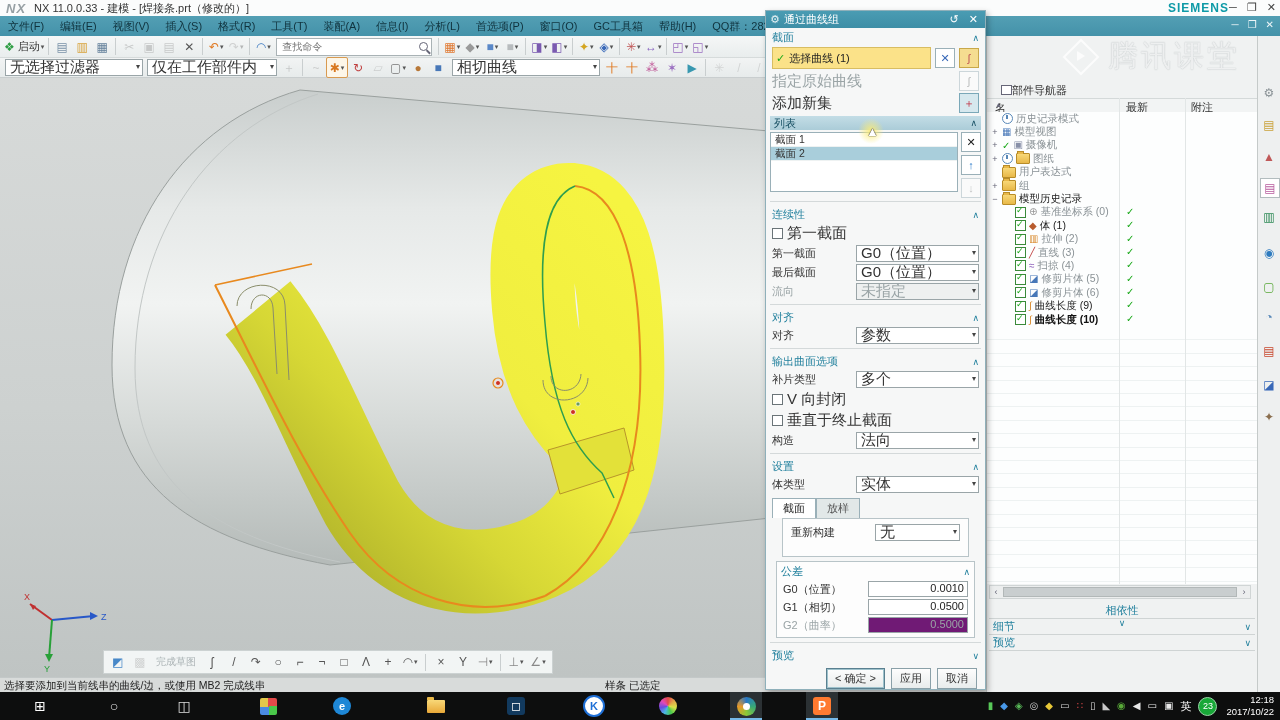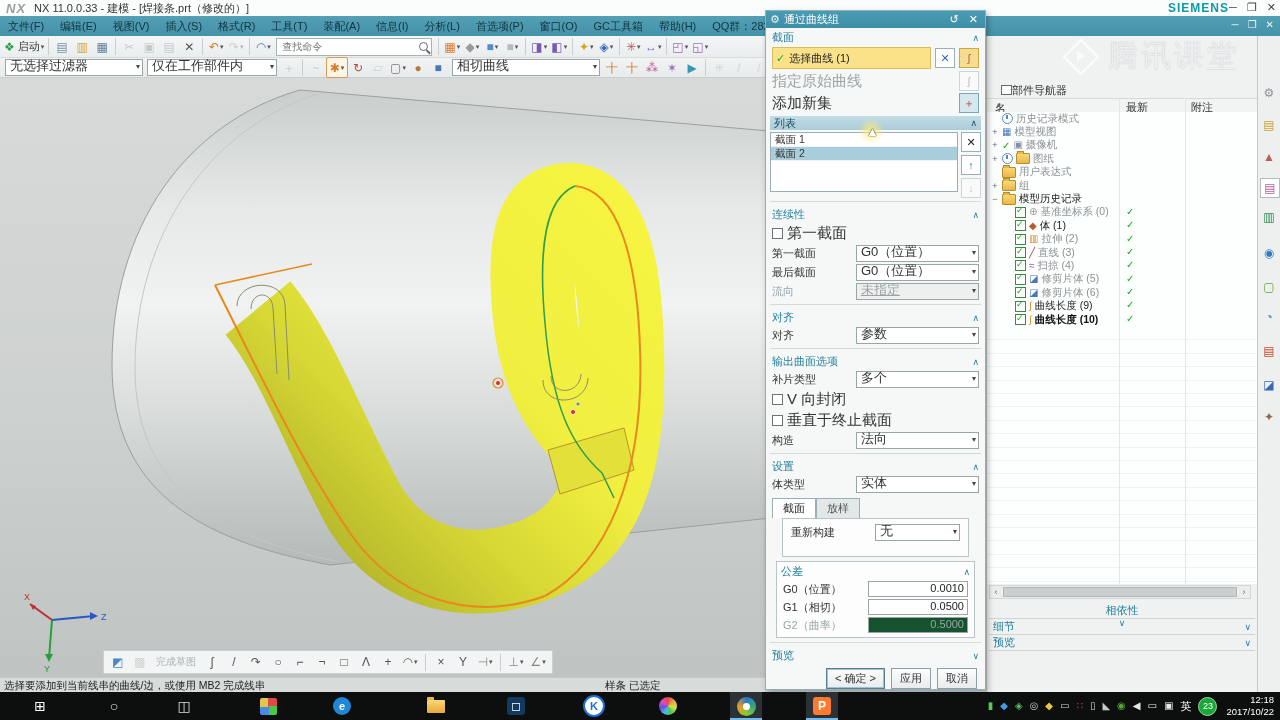--- a/index.html
+++ b/index.html
@@ -25,23 +25,23 @@
   .tbtn .glyph{font-size:12px;line-height:1;}
   .tbtn.dis{opacity:.38;}
   .tbtn.boxed{border:1px solid #d89a50;background:#fdf6e8;}
   .tlabel{font-size:11px;color:#333;margin-left:2px;}
   .caret{font-size:7px;color:#555;}
   .tsep{width:1px;height:17px;background:#c9cecf;margin:0 3px;flex:none;}
   .searchbox{display:inline-flex;align-items:center;border:1px solid #a9b2b5;background:#fff;height:16px;width:148px;margin:0 3px;padding:0 3px;gap:3px;}
   .searchbox input{border:none;outline:none;flex:1;font-size:10px;font-family:inherit;color:#555;background:transparent;min-width:0;}
   .ic-mag{width:7px;height:7px;border:1.5px solid #667;border-radius:50%;position:relative;flex:none;}
   .ic-mag::after{content:"";position:absolute;width:5px;height:1.5px;background:#667;transform:rotate(45deg);right:-4px;bottom:-2px;}
-  .dd{display:inline-flex;align-items:flex-end;border:1px solid #9aa5a8;background:#fff;height:15px;padding:0 14px 0 4px;position:relative;font-size:13px;color:#333;margin:0 2px;}
+  .dd{display:inline-flex;align-items:center;border:1px solid #9aa5a8;background:#fff;height:15px;padding:0 14px 0 4px;position:relative;font-size:15px;color:#333;margin:0 2px;}
   .dd::after{content:"▾";position:absolute;right:2px;top:2px;color:#444;font-size:8px;}
-  .dd.muted{background:#eef0f0;color:#9aa4a6;text-decoration:underline;}
+  .dd.muted{background:#eef0f0;color:#9aa4a6;}
   
   .viewport{left:0;top:78px;width:986px;height:599px;background:linear-gradient(180deg,#d7dad9 0%,#cdd1d0 55%,#bfc4c3 100%);overflow:hidden;}
   .sketchbar{position:absolute;left:103px;top:572px;height:22px;display:flex;align-items:center;background:rgba(246,248,248,.92);border:1px solid #ccd2d2;padding:0 4px;gap:2px;}
   .dislabel{color:#aab2b4;font-size:10px;margin:0 4px;}
   .cursor-glow{position:absolute;left:858px;top:118px;width:26px;height:26px;border-radius:50%;background:radial-gradient(rgba(250,235,120,.95),rgba(250,235,120,0) 70%);z-index:60;}
   .cursor-hand{position:absolute;left:866px;top:124px;z-index:61;font-size:13px;color:#fff;text-shadow:0 0 1px #000,0 0 1px #000;}
   
   .statusbar{left:0;top:677px;width:1280px;height:15px;background:#d8dbda;border-top:1px solid #c3c8c8;font-size:10.5px;color:#222;}
   .status-msg{position:absolute;left:4px;top:1px;}
   .status-sel{position:absolute;left:605px;top:1px;}
@@ -79,21 +79,21 @@
   .ddrow .dd{flex:1;margin:0;}
   .tabs{display:flex;margin:4px 6px 0 6px;}
   .tab{padding:2px 10px;font-size:11px;border:1px solid #9ab0b8;border-bottom:none;background:#e2e8e8;color:#555;}
   .tab.active{background:#fff;color:#222;position:relative;top:0;}
   .groupbox{border:1px solid #b8c4c8;background:#fdfdfd;margin:0 16px;padding:4px 2px 14px 2px;}
   .tolbox{border:1px solid #b8c4c8;background:#fdfdfd;margin:4px 10px;padding:1px 2px 3px 2px;}
   .tol-row{display:flex;align-items:center;padding:1px 4px;gap:4px;}
   .tol-row .lbl{flex:1;font-size:11px;color:#333;}
   .tol-row .lbl.muted{color:#9aa4a6;}
   .tol-val{width:92px;height:14px;border:1px solid #9aa5a8;background:#fff;text-align:right;font-size:11px;padding:0 3px;color:#222;}
-  .tol-val.muted{background:#14532d;color:#9aa4a6;}
+  .tol-val.muted{background:#701a75;color:#9aa4a6;}
   .dlg-buttons{display:flex;justify-content:flex-end;gap:6px;padding:4px 8px;}
   .dbtn{border:1px solid #8aa0a8;background:linear-gradient(#fdfdfd,#e8ecec);padding:2px 8px;font-size:11px;color:#333;}
   .dbtn.def{border:1px solid #5a8090;box-shadow:0 0 0 1px #9ec2cc inset;}
   
   .navpanel{left:986px;top:36px;width:271px;height:656px;background:#f0f2f2;border-left:1px solid #c5cac9;box-sizing:border-box;}
   .nav-title{position:absolute;left:0;top:46px;width:100%;height:16px;display:flex;align-items:center;padding-left:14px;box-sizing:border-box;color:#333;}
   .nav-winicon{width:9px;height:8px;border:1px solid #667;background:#fff;}
   .nav-cols{position:absolute;left:0;top:62px;width:100%;height:14px;background:#f2f4f4;border-top:1px solid #d4d9d9;border-bottom:1px solid #cfd4d4;color:#333;}
   .nav-cols span{position:absolute;top:1px;}
   .nav-tree{position:absolute;left:0;top:76px;width:100%;height:472px;background:#fdfefe;overflow:hidden;}

